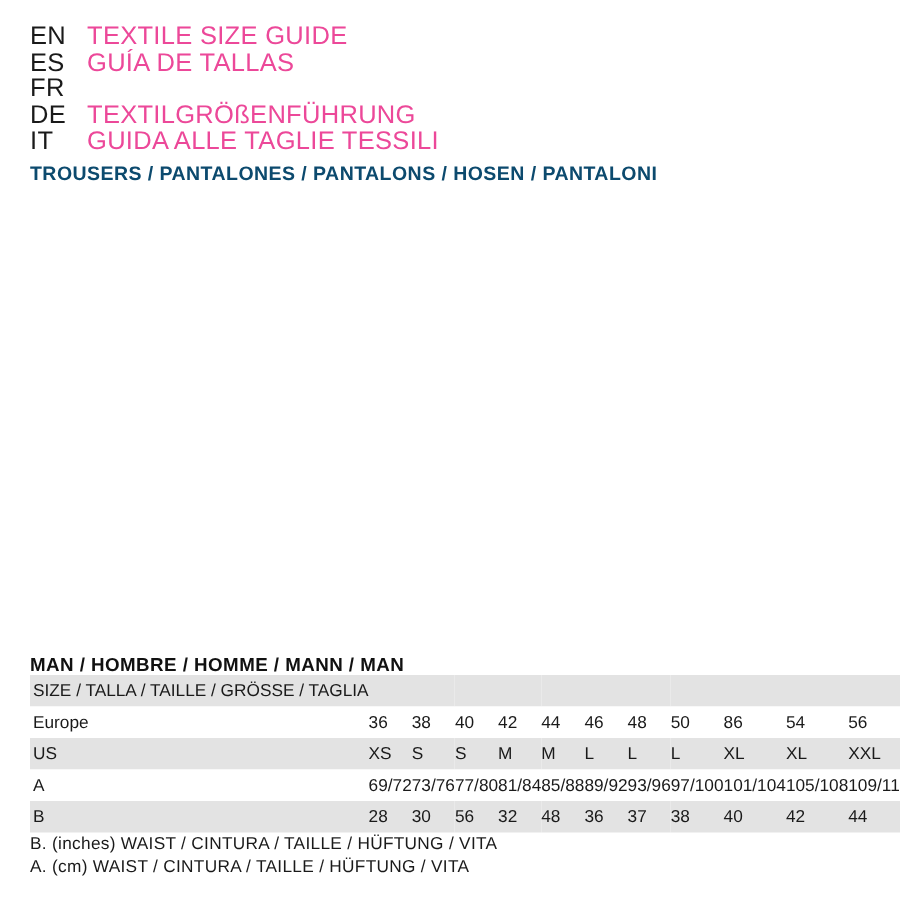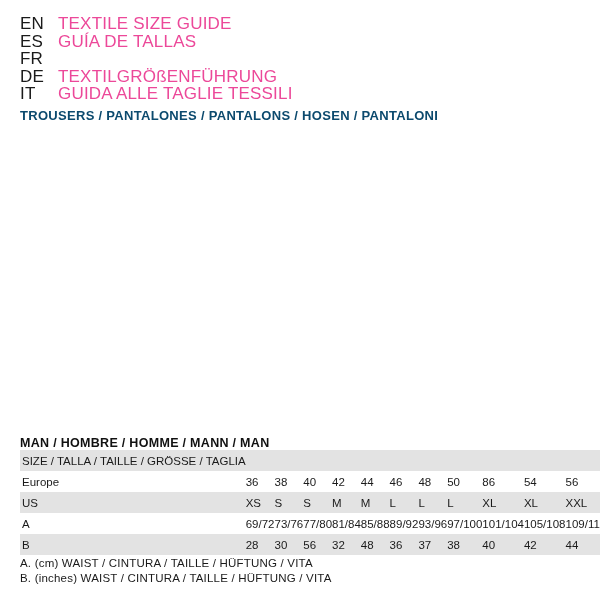--- a/index.html
+++ b/index.html
@@ -233,17 +233,17 @@
         <td class="c-val">37</td>
         <td class="c-val">38</td>
         <td class="c-val">40</td>
         <td class="c-val">42</td>
         <td class="c-val">44</td>
       </tr>
     </tbody>
   </table>
 
   <div class="footnotes">
+    <div>B. (inches) WAIST / CINTURA / TAILLE / HÜFTUNG / VITA</div>
     <div>A. (cm) WAIST / CINTURA / TAILLE / HÜFTUNG / VITA</div>
-    <div>B. (inches) WAIST / CINTURA / TAILLE / HÜFTUNG / VITA</div>
   </div>
 
 </div>
 
 </body></html>

